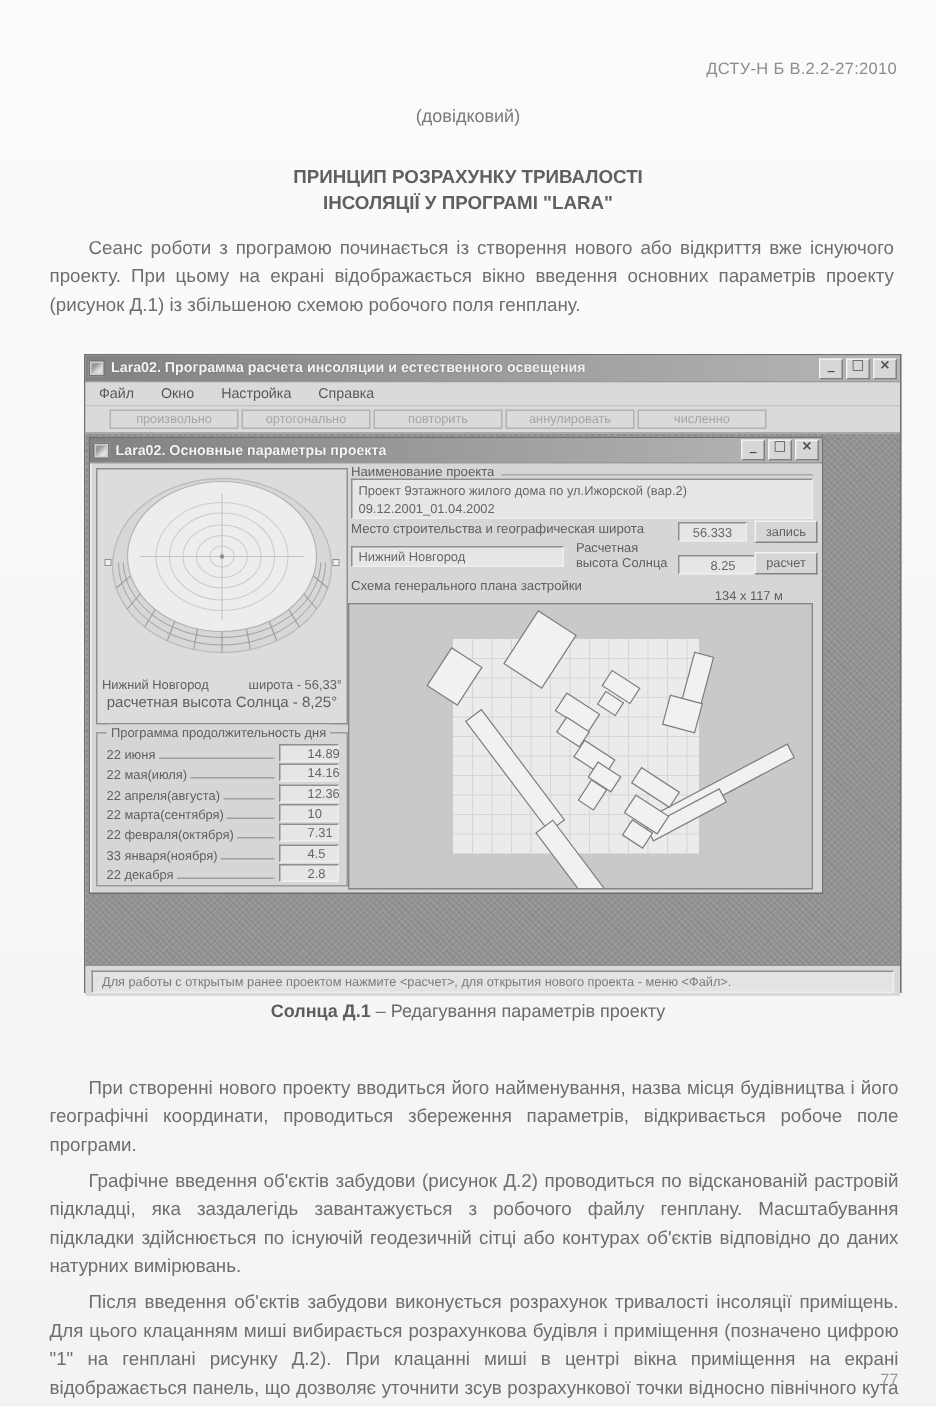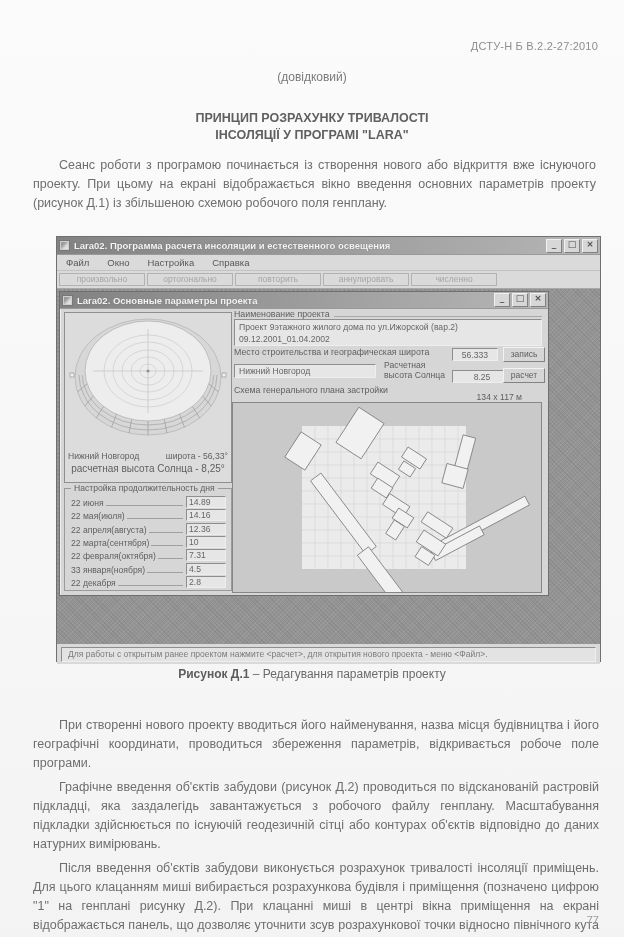--- a/index.html
+++ b/index.html
@@ -28,21 +28,21 @@
                text-shadow:0 0 1px #666;}
   .appicon{width:11px;height:11px;background:#cfcfcf;border:1px solid #777;box-sizing:border-box;
            display:inline-block;position:relative;}
   .appicon:after{content:"";position:absolute;inset:1px;background:linear-gradient(135deg,#9a9a9a 30%,#e0e0e0 70%);}
   .winbtns{display:flex;}
   .win-btn{width:14px;height:12px;margin-left:2px;background:#d7d7d7;
            border:1px solid;border-color:#f1f1f1 #808080 #808080 #f1f1f1;
            font:bold 9px/9px "DejaVu Sans",sans-serif;color:#4e4e4e;text-align:center;cursor:default;}
   .menubar{height:15px;display:flex;align-items:center;background:#dadada;border-bottom:1px solid #c2c2c2;}
   .menu-item{padding:0 9px;font-size:9.5px;color:#585858;}
-  .toolbar{height:17px;display:flex;align-items:center;background:#dadada;border-bottom:1px solid #a8a8a8;padding-left:2px;}
+  .toolbar{height:17px;display:flex;align-items:center;background:#dadada;border-bottom:1px solid #a8a8a8;padding-left:16px;}
   .tool-btn{width:86px;height:13px;margin-right:2px;background:#dadada;
             border:1px solid #b2b2b2;box-sizing:border-box;
             font-size:8.5px;line-height:11px;color:#a5a5a5;text-align:center;white-space:nowrap;overflow:hidden;}
   .client{position:relative;height:355px;background:#949494;
           background-image:repeating-linear-gradient(45deg,rgba(0,0,0,.07) 0 1px,transparent 1px 3px),
                            repeating-linear-gradient(-45deg,rgba(255,255,255,.07) 0 1px,transparent 1px 3px);
           overflow:hidden;}
   .statusrow{height:20px;background:#d9d9d9;display:flex;align-items:center;}
   .statusfield{flex:1;margin:0 4px;height:13px;background:#e3e3e3;
                border:1px solid;border-color:#8e8e8e #eeeeee #eeeeee #8e8e8e;
@@ -67,21 +67,21 @@
   .summary2{position:absolute;left:0;right:0;top:150px;text-align:center;font-size:10px;color:#5f5f5f;}
 
   .groupbox{position:absolute;left:4px;top:196px;width:168px;height:103px;
             border:1px solid #9a9a9a;box-sizing:border-box;}
   .groupbox .gtitle{position:absolute;top:-6px;left:6px;background:#d6d6d6;padding:0 3px;
                     font-size:8.6px;color:#5f5f5f;white-space:nowrap;}
   .drows{position:absolute;inset:7px 5px 2px 6px;display:flex;flex-direction:column;justify-content:space-between;}
   .drow{display:flex;align-items:flex-end;height:12px;}
   .drow .dlabel{font-size:8.6px;color:#5f5f5f;white-space:nowrap;}
   .drow .dfill{flex:1;border-bottom:1px solid #9f9f9f;margin:0 3px 2px 2px;}
-  .drow .dval{width:40px;height:12px;font-size:8.6px;line-height:11px;padding-left:2px;}
+  .drow .dval{width:40px;height:12px;font-size:8.6px;line-height:11px;padding-left:18px;}
 
   .name-box{position:absolute;left:174px;top:27px;width:308px;height:27px;
             font-size:8.6px;line-height:12px;padding:1px 4px;}
   .lat-box{position:absolute;left:392px;top:56px;width:46px;height:13px;font-size:8.6px;line-height:12px;text-align:center;}
   .save-btn{position:absolute;left:443px;top:55px;width:42px;height:15px;line-height:13px;}
   .city-input{position:absolute;left:174px;top:72px;width:142px;height:14px;
               font-size:8.6px;line-height:13px;padding-left:4px;}
   .sun-lbl{position:absolute;left:324px;top:68px;font-size:8.6px;color:#5f5f5f;line-height:10px;}
   .sun-box{position:absolute;left:392px;top:78px;width:60px;height:13px;font-size:8.6px;line-height:12px;text-align:center;}
   .calc-btn{position:absolute;left:443px;top:76px;width:42px;height:15px;line-height:13px;}
@@ -184,21 +184,21 @@
             <rect x="157" y="60" width="4" height="4" fill="#f0f0f0" stroke="#8a8a8a" stroke-width="0.6"></rect>
           </svg>
           <div class="summary1">
             <span>Нижний Новгород</span>
             <span>широта - 56,33°</span>
           </div>
           <div class="summary2">расчетная высота Солнца - 8,25°</div>
         </div>
 
         <div class="groupbox">
-          <span class="gtitle">Настройка продолжительность  дня</span>
+          <span class="gtitle">Программа продолжительность  дня</span>
           <div class="drows">
             <div class="drow">
               <span class="dlabel">22 июня</span>
               <span class="dfill"></span>
               <span class="dval field">14.89</span>
             </div>
             <div class="drow">
               <span class="dlabel">22 мая(июля)</span>
               <span class="dfill"></span>
               <span class="dval field">14.16</span>
@@ -313,21 +313,21 @@
       </div>
     </div>
 
     <div class="statusrow">
       <div class="statusfield">Для работы с открытым ранее проектом нажмите &lt;расчет&gt;, для открытия нового проекта - меню &lt;Файл&gt;.</div>
     </div>
 
   </div>
 
   <div class="fig-caption">
-    <b>Рисунок Д.1</b><span> – Редагування параметрів проекту</span>
+    <b>Солнца Д.1</b><span> – Редагування параметрів проекту</span>
   </div>
 
   <div class="lower">
     <p class="para">При створенні нового проекту вводиться його найменування, назва місця будівництва і його географічні координати, проводиться збереження параметрів, відкривається робоче поле програми.</p>
     <p class="para">Графічне введення об'єктів забудови (рисунок Д.2) проводиться по відсканованій растровій підкладці, яка заздалегідь завантажується з робочого файлу генплану. Масштабування підкладки здійснюється по існуючій геодезичній сітці або контурах об'єктів відповідно до даних натурних вимірювань.</p>
     <p class="para">Після введення об'єктів забудови виконується розрахунок тривалості інсоляції приміщень. Для цього клацанням миші вибирається розрахункова будівля і приміщення (позначено цифрою "1" на генплані рисунку Д.2). При клацанні миші в центрі вікна приміщення на екрані відображається панель, що дозволяє уточнити зсув розрахункової точки відносно північного кута будівлі і особливості геометричної форми світлопрорізу та затінюючих конструктивних елементів.</p>
   </div>
 
   <div class="page-num">77</div>
 

